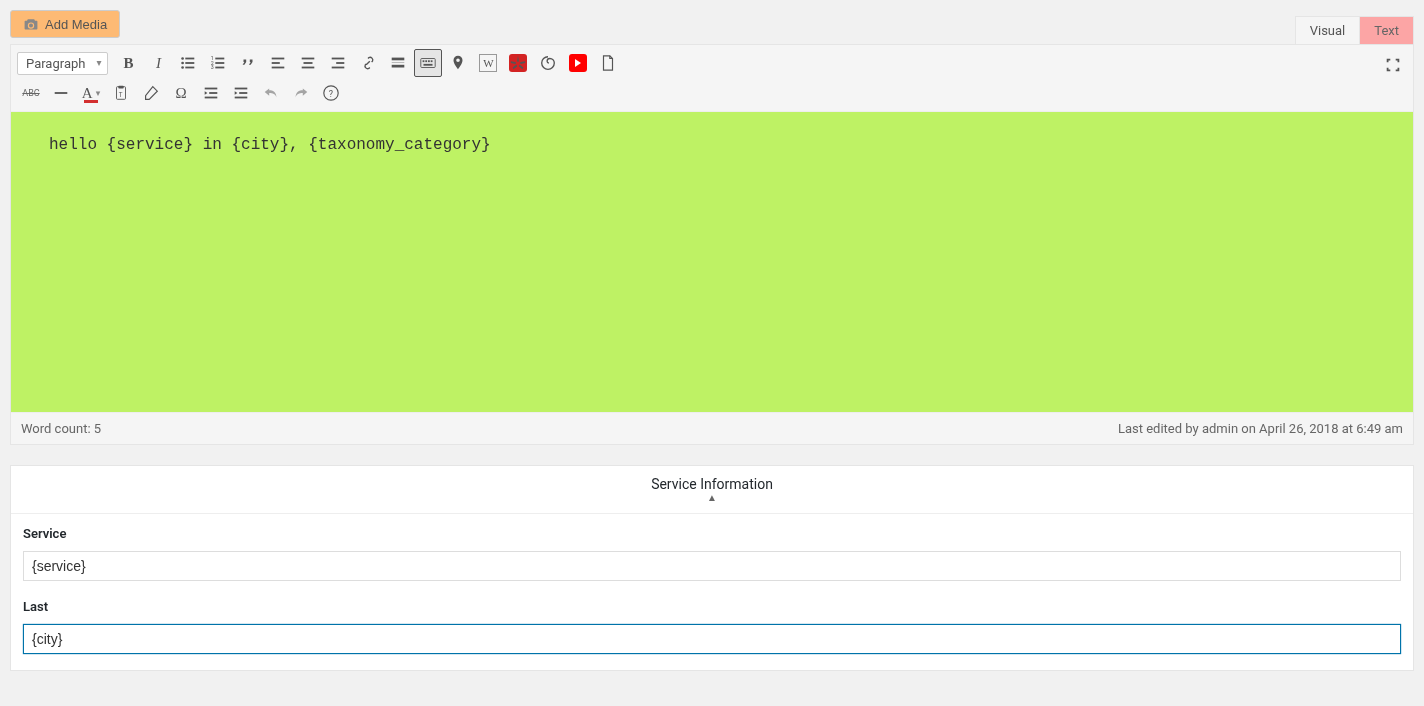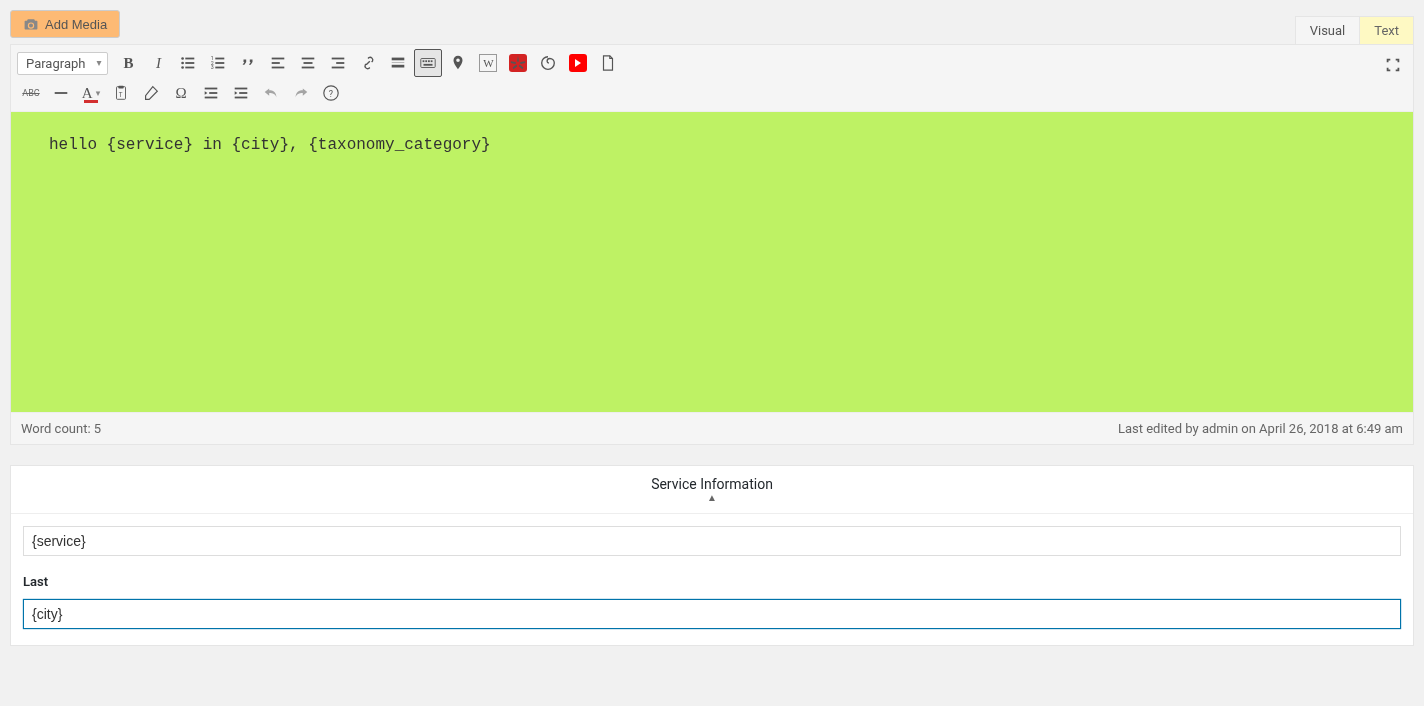--- a/index.html
+++ b/index.html
@@ -31,21 +31,21 @@
     cursor: pointer;
     margin-bottom: 6px;
   }
   .add-media-btn svg { width: 16px; height: 16px; fill: #888; }
 
   .editor-tabs { display: flex; }
   .editor-tab {
     padding: 6px 14px;
     border: 1px solid #e5e5e5;
     border-bottom: none;
-    background: #fef9c3;
+    background: #fca5a5;
     color: #666;
     font-size: 13px;
     cursor: pointer;
   }
   .editor-tab.active { background: #f5f5f5; color: #555; border-color:#e5e5e5; }
   .editor-tab + .editor-tab { border-left: none; }
 
   .editor-box {
     background: #bef264;
     border: 1px solid #e5e5e5;
@@ -362,20 +362,21 @@
     </div>
   </div>
 
   <div class="metabox">
     <div class="metabox-header">
       <span>Service Information</span>
       <span class="toggle">▲</span>
     </div>
     <div class="metabox-body">
       <div class="field-group">
+        <label class="field-label">Service</label>
         <input type="text" class="text-input" value="{service}" style="">
       </div>
       <div class="field-group" style="margin-bottom:4px;">
         <label class="field-label">Last</label>
         <input type="text" class="text-input focused" value="{city}" style="">
       </div>
     </div>
   </div>
 
 </div>

